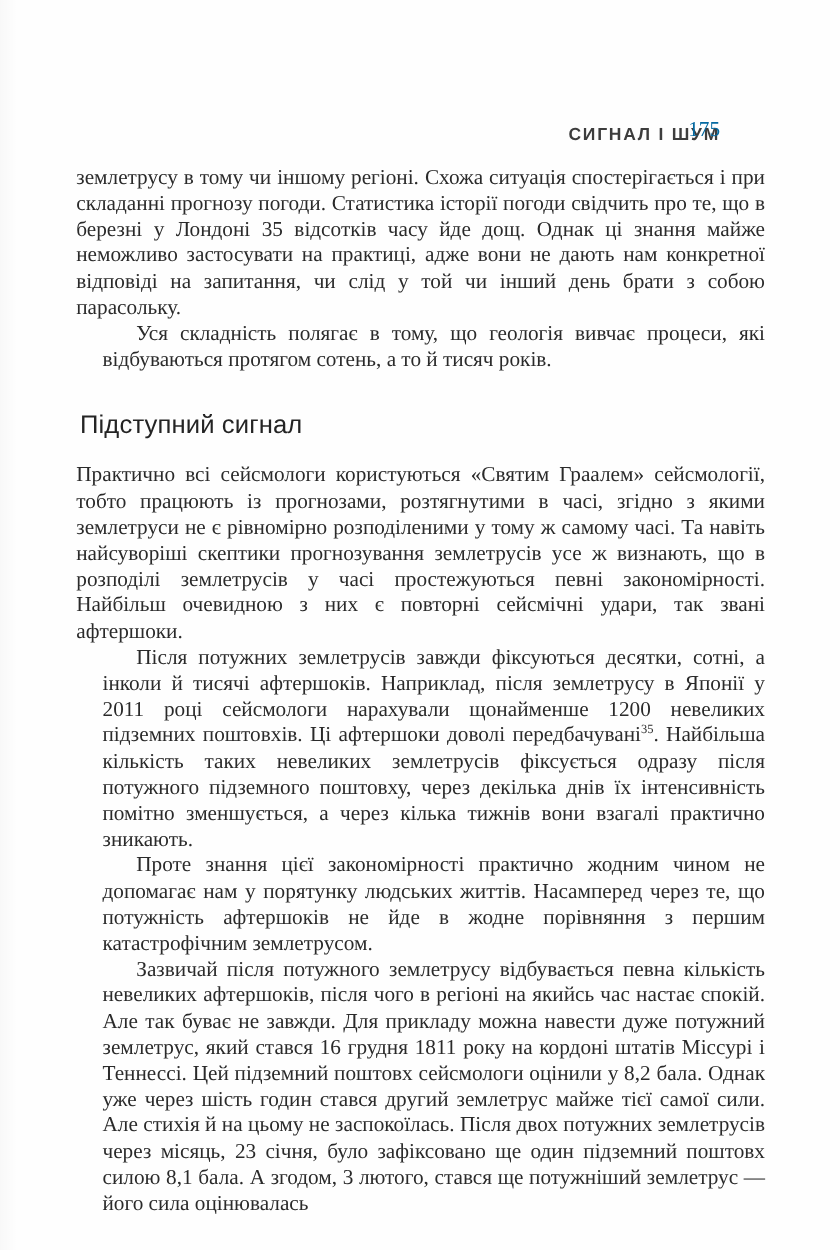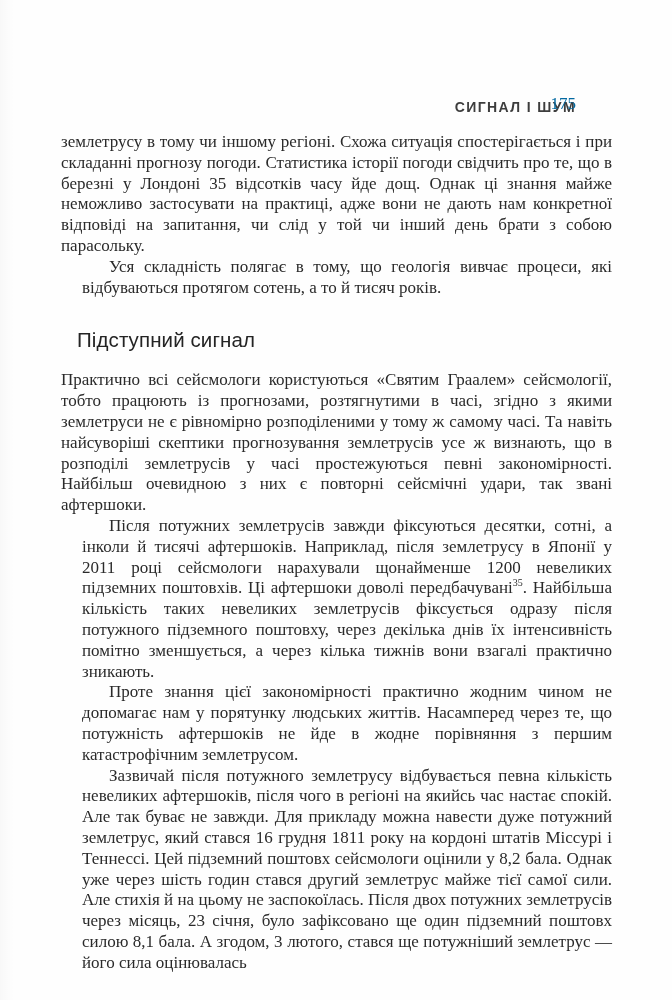--- a/index.html
+++ b/index.html
@@ -73,21 +73,21 @@
     margin-left: 21px;
   }
   .section-heading {
     font-family: "Liberation Sans", sans-serif;
     font-size: 20.5px;
     font-weight: 400;
     letter-spacing: 0.1px;
     color: #242424;
     text-align: left;
     line-height: 26px;
-    margin: 29px 0 17px 16px;
+    margin: 29px 0 17px 3px;
   }
   sup.footnote-ref {
     font-size: 10px;
     line-height: 0;
     position: relative;
     top: -1px;
     vertical-align: super;
   }
 </style>
 </head>

